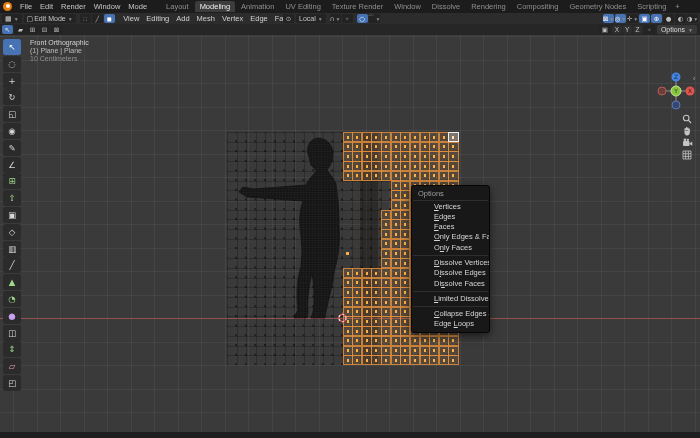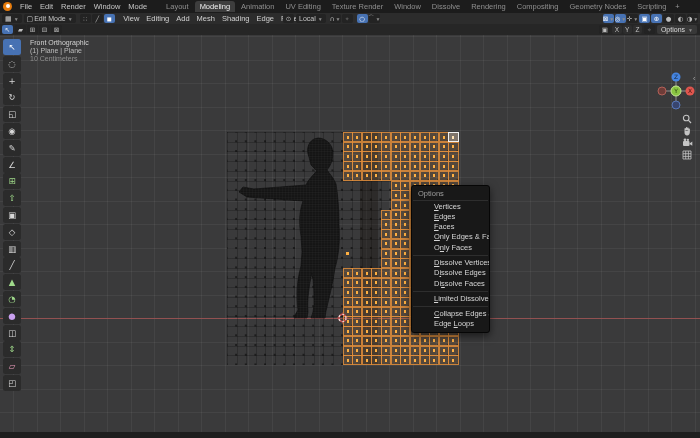--- a/index.html
+++ b/index.html
@@ -145,21 +145,21 @@
     <span id="hd-selmodes">
         <span class="selmode">∷</span>
         <span class="selmode">╱</span>
         <span class="selmode active">◼</span>
       </span>
     <span id="hd-menus">
         <span class="hd-menu">View</span>
         <span class="hd-menu">Editing</span>
         <span class="hd-menu">Add</span>
         <span class="hd-menu">Mesh</span>
-        <span class="hd-menu">Shading</span>
+        <span class="hd-menu">Vertex</span>
         <span class="hd-menu">Edge</span>
         <span class="hd-menu">Face</span>
         <span class="hd-menu">UV</span>
       </span>
     <span id="hd-middle">
       <span class="hicon">
           <span class="icon">⊙</span>
         </span>
       <span class="hbtn">
         <span>Local</span>

